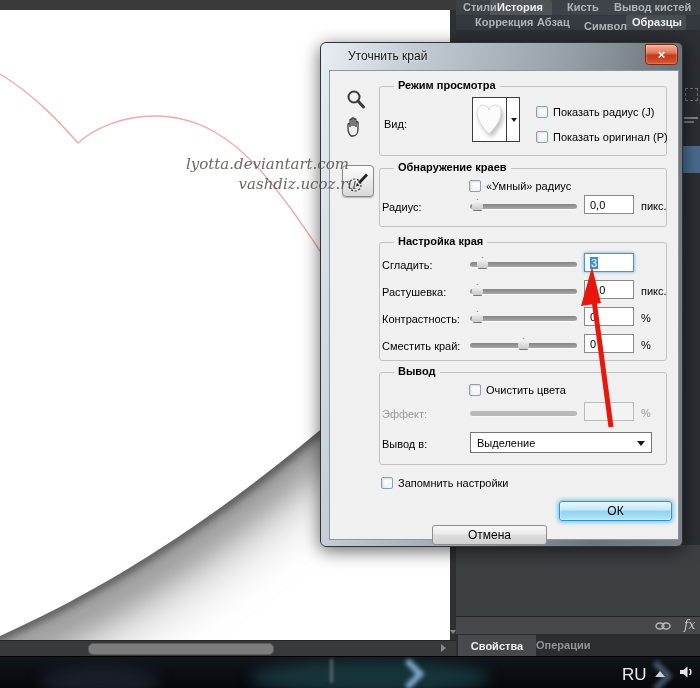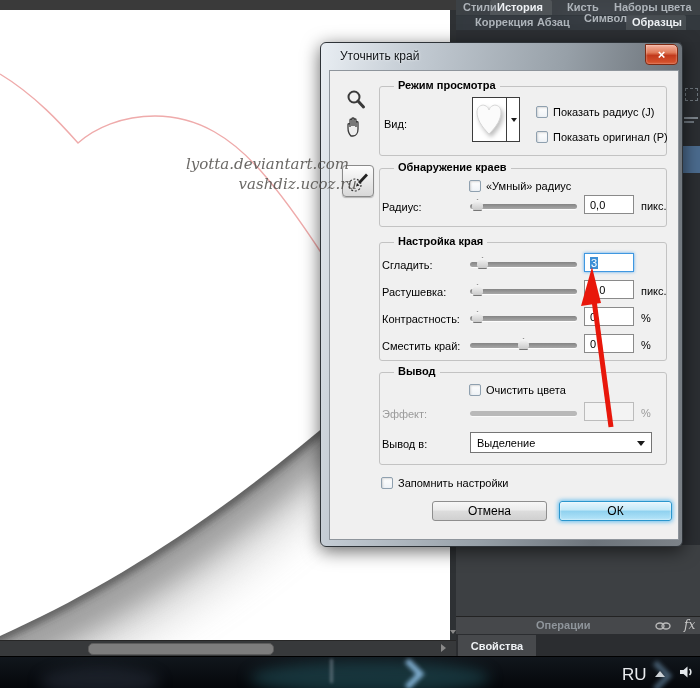--- a/index.html
+++ b/index.html
@@ -34,21 +34,21 @@
        display:flex;align-items:center;padding-left:5px;box-sizing:border-box;}
   .inp.focus{border:1px solid #3f97e0;box-shadow:0 0 3px rgba(70,160,235,0.9);}
   .inp.dis{background:#f3f3f3;border:1px solid #bcbcbc;}
   .sel{background:#3d8fd6;color:#fff;padding:0 1px;}
   .cb{width:12px;height:12px;background:linear-gradient(#fff,#eef2f6);border:1px solid #8fa0af;
       border-radius:2px;box-shadow:inset 1px 1px 2px rgba(0,0,0,0.15);box-sizing:border-box;}
   .ddl{background:#fff;border:1px solid #757575;display:flex;align-items:center;
        font-size:11px;color:#000;padding-left:6px;box-sizing:border-box;}
   .tri-down{width:0;height:0;border-left:4px solid transparent;border-right:4px solid transparent;border-top:5px solid #1a1a1a;}
   .btn{border-radius:3px;display:flex;align-items:center;justify-content:center;font-size:12px;color:#000;box-sizing:border-box;}
-  .btn-cancel{background:linear-gradient(#f7f7f7,#ebebeb 45%,#dddddd 50%,#d0d0d0);border:1px solid #8e8e8e;}
+  .btn-cancel{background:linear-gradient(#f7f7f7,#ebebeb 45%,#dddddd 50%,#d0d0d0);border:1px solid #8e8e8e;margin-top:24px;}
   .btn-ok{background:linear-gradient(#e7f6fd,#c3e9f8 45%,#8fd1ef 50%,#b5e5f9);border:1px solid #2a96cd;
           box-shadow:0 0 4px 1px rgba(90,185,240,0.9),inset 0 0 2px #fff;}
   .toolbtn{background:linear-gradient(#fdfdfd,#d8d8d8);border:1px solid #8a8a8a;border-radius:4px;
            display:flex;align-items:center;justify-content:center;box-shadow:0 1px 1px rgba(0,0,0,0.25);}
   .wm{font-family:"DejaVu Serif",serif;font-style:italic;font-size:15px;color:rgba(80,78,74,0.85);
       text-align:right;white-space:nowrap;}
   .blob{filter:blur(7px);border-radius:50%;}
   .chev{width:16px;height:16px;border-top:6px solid rgba(150,200,240,0.8);border-right:6px solid rgba(150,200,240,0.8);
         transform:rotate(45deg);filter:blur(2px);}
   .traytxt{font-size:17px;color:#e9ebee;}
@@ -97,27 +97,27 @@
   <div class="abs panelbg" style="left:456px;top:0;width:244px;height:656px;"></div>
   <div class="abs blob" style="left:560px;top:2px;width:90px;height:26px;background:rgba(140,155,175,0.25);"></div>
   <div class="abs blob" style="left:470px;top:14px;width:70px;height:22px;background:rgba(120,130,150,0.18);"></div>
   <div class="abs blob" style="left:520px;top:560px;width:150px;height:40px;background:rgba(120,130,145,0.12);"></div>
 
   <div class="abs" style="left:456px;top:0;width:244px;height:15px;background:rgba(62,67,73,0.8);border-bottom:1px solid #26292d;"></div>
   <div class="abs tabhl" style="left:490px;top:0;width:62px;height:15px;"></div>
   <div class="abs tab" style="left:463px;top:1px;">Стили</div>
   <div class="abs tab on" style="left:497px;top:1px;">История</div>
   <div class="abs tab" style="left:567px;top:1px;">Кисть</div>
-  <div class="abs tab" style="left:614px;top:1px;">Наборы цвета</div>
+  <div class="abs tab" style="left:614px;top:1px;">Вывод кистей</div>
 
   <div class="abs" style="left:456px;top:15px;width:244px;height:15px;background:rgba(52,57,63,0.85);border-bottom:1px solid #222528;"></div>
   <div class="abs tabhl" style="left:626px;top:15px;width:60px;height:15px;"></div>
   <div class="abs tab" style="left:475px;top:16px;">Коррекция</div>
   <div class="abs tab" style="left:537px;top:16px;">Абзац</div>
-  <div class="abs tab" style="left:584px;top:12px;">Символ</div>
+  <div class="abs tab" style="left:584px;top:20px;">Символ</div>
   <div class="abs tab on" style="left:632px;top:16px;">Образцы</div>
   <div class="abs" style="left:456px;top:30px;width:244px;height:12px;background:#2c2f33;"></div>
 
   <div class="abs" style="left:681px;top:42px;width:19px;height:503px;background:#2b2e32;"></div>
   <div class="abs" style="left:685px;top:88px;width:11px;height:11px;border:1px dashed #8b959e;opacity:0.7;"></div>
   <div class="abs" style="left:684px;top:117px;width:14px;height:2px;background:#7c848c;"></div>
   <div class="abs" style="left:684px;top:121px;width:10px;height:2px;background:#6c747c;"></div>
   <div class="abs" style="left:683px;top:146px;width:17px;height:27px;background:#4b6b8e;"></div>
 
   <div class="abs" style="left:456px;top:545px;width:244px;height:71px;background:#3d4043;"></div>
@@ -127,38 +127,38 @@
       <ellipse cx="5" cy="5" rx="4" ry="3" fill="none" stroke="#b9b9b9" stroke-width="1.4"></ellipse>
       <ellipse cx="11" cy="5" rx="4" ry="3" fill="none" stroke="#b9b9b9" stroke-width="1.4"></ellipse>
     </svg>
     <div class="abs fx" style="left:228px;top:1px;">fx</div>
   </div>
 
   <div class="abs" style="left:456px;top:634px;width:244px;height:22px;background:#2b2d30;"></div>
   <div class="abs" style="left:458px;top:635px;width:78px;height:21px;background:#47494c;display:flex;align-items:center;justify-content:center;">
     <span class="tab on">Свойства</span>
   </div>
-  <div class="abs tab" style="left:536px;top:619px;color:#8f959b;">Операции</div>
+  <div class="abs tab" style="left:536px;top:639px;color:#8f959b;">Операции</div>
 
   <div class="abs" style="left:0;top:656px;width:700px;height:32px;background:linear-gradient(#11161c,#04060a);border-top:1px solid #000;overflow:hidden;">
     <div class="abs blob" style="left:250px;top:4px;width:240px;height:34px;background:rgba(35,85,95,0.55);"></div>
     <div class="abs blob" style="left:40px;top:10px;width:120px;height:30px;background:rgba(60,70,85,0.35);"></div>
     <div class="abs" style="left:330px;top:2px;width:3px;height:24px;background:rgba(160,170,185,0.45);filter:blur(1.5px);"></div>
     <div class="abs chev" style="left:398px;top:6px;"></div>
     <div class="abs chev" style="left:646px;top:8px;opacity:0.5;"></div>
     <div class="abs traytxt" style="left:622px;top:8px;">RU</div>
     <div class="abs tri-up" style="left:655px;top:14px;"></div>
     <svg class="abs" style="left:677px;top:6px;" width="18" height="18" viewBox="0 0 18 18">
       <polygon points="3,7 6.5,7 10.5,3.5 10.5,14.5 6.5,11 3,11" fill="#e4e8ec"></polygon>
       <path d="M12.5,6 A4,4 0 0 1 12.5,12" stroke="#e4e8ec" stroke-width="1.6" fill="none"></path>
     </svg>
   </div>
 
   <div class="abs dlg-frame" style="left:320px;top:42px;width:361px;height:503px;">
-    <div class="abs dlg-title" style="left:19px;top:6px;text-align:center;">Уточнить край</div>
+    <div class="abs dlg-title" style="left:27px;top:6px;text-align:center;">Уточнить край</div>
     <div class="abs closebtn" style="left:324px;top:1px;width:31px;height:19px;">
       <span>×</span>
     </div>
 
     <div class="abs client" style="left:8px;top:27px;width:348px;height:468px;">
 
       <svg class="abs" style="left:15px;top:17px;" width="22" height="24" viewBox="0 0 22 24">
         <circle cx="9" cy="9" r="5.5" fill="none" stroke="#3a3a3a" stroke-width="2"></circle>
         <line x1="13" y1="13" x2="18.5" y2="19" stroke="#3a3a3a" stroke-width="3" stroke-linecap="round"></line>
       </svg>

